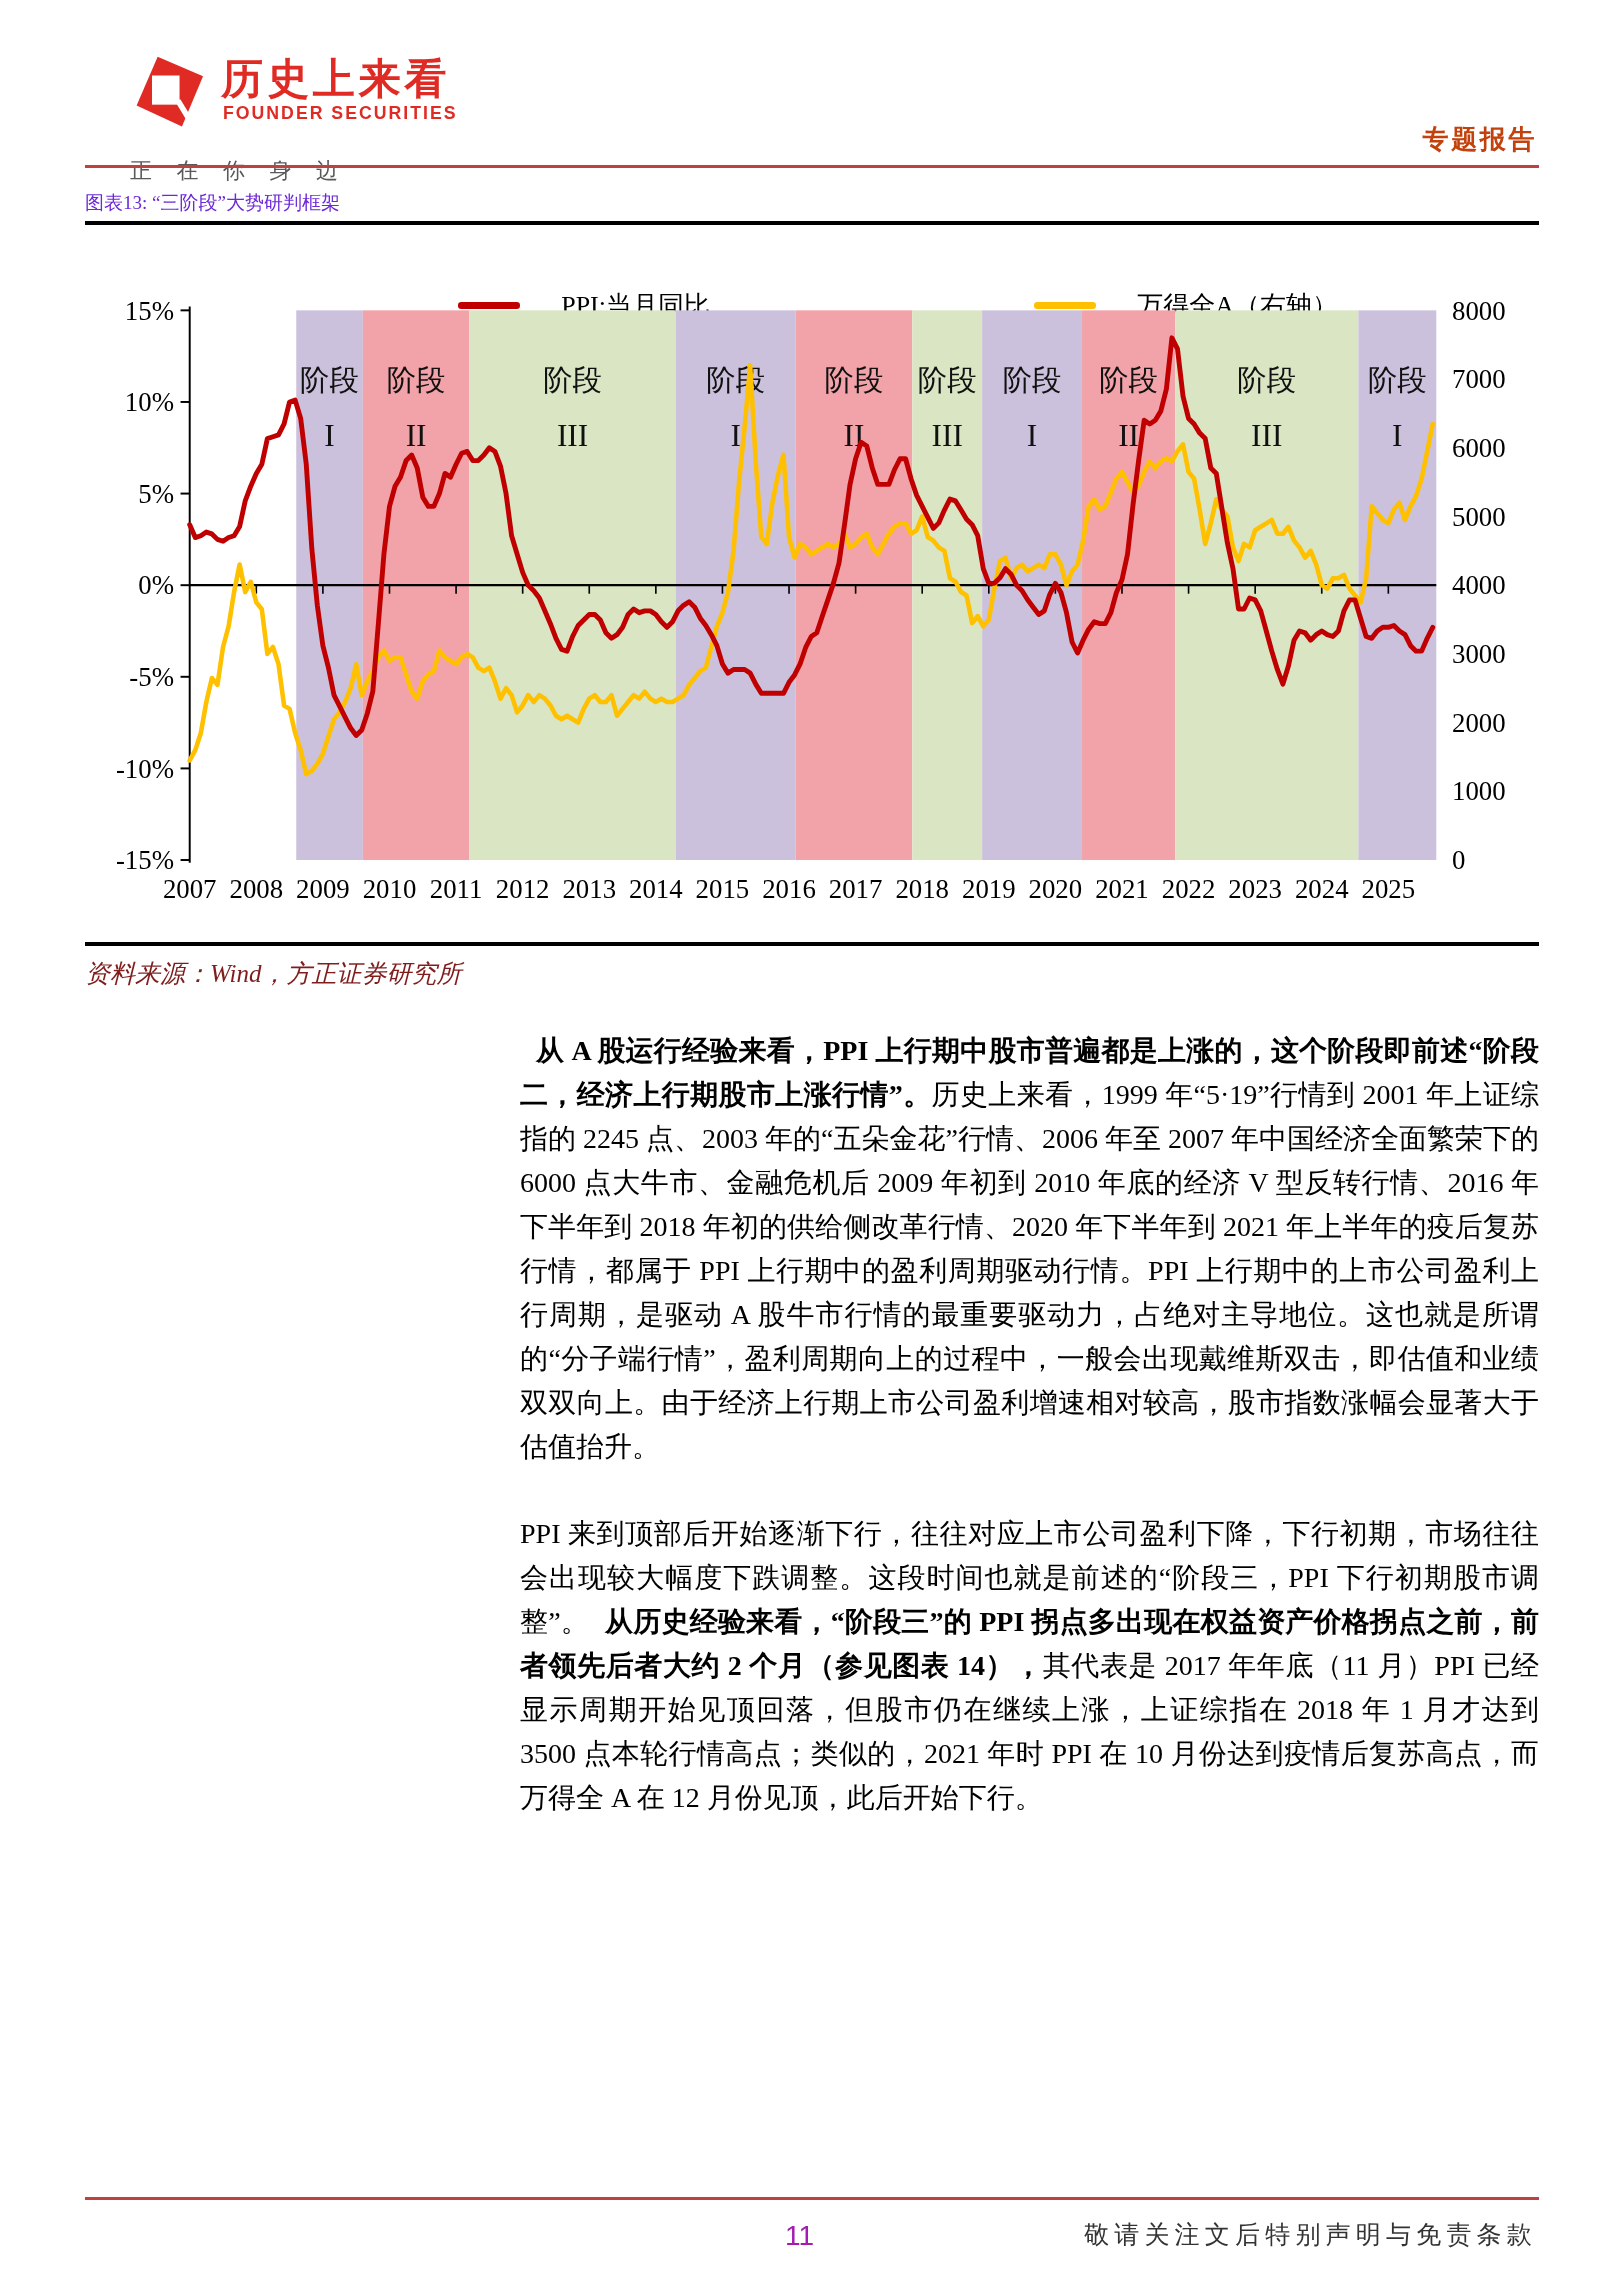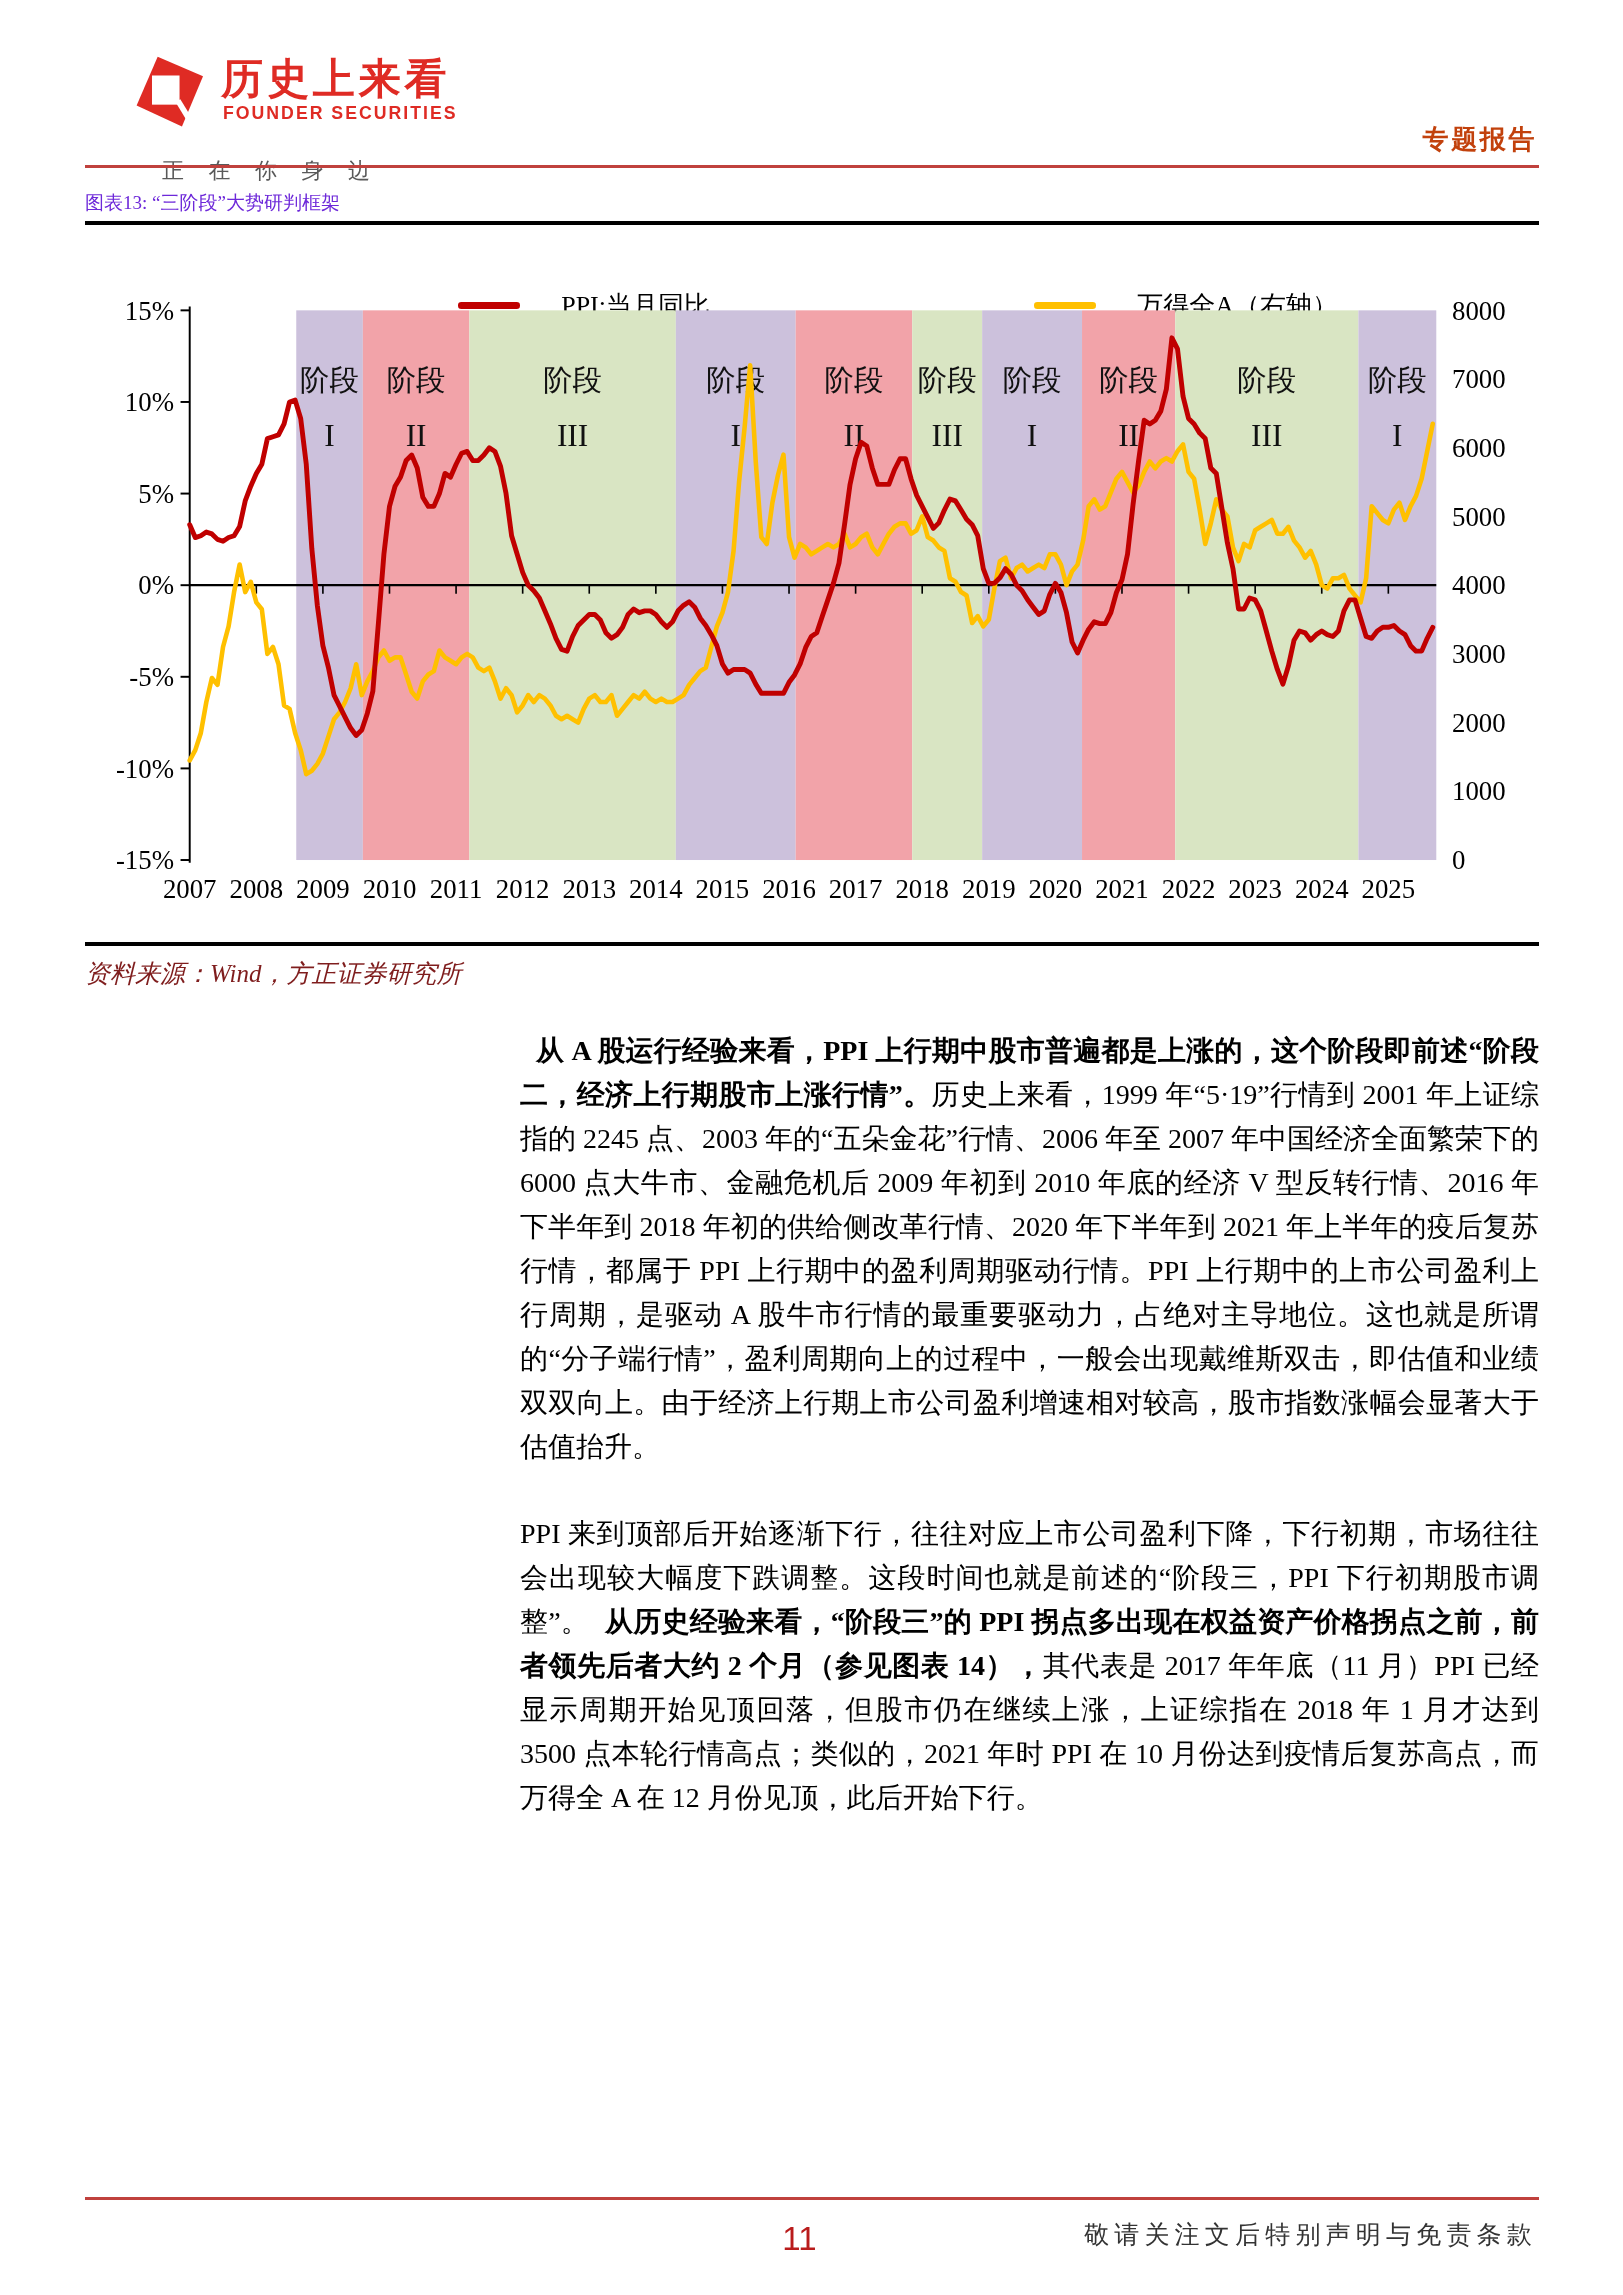--- a/index.html
+++ b/index.html
@@ -3,21 +3,21 @@
 <meta charset="utf-8">
 <style>
   html,body{margin:0;padding:0;background:#ffffff;}
   body{width:1623px;height:2295px;position:relative;font-family:"Liberation Serif","DejaVu Serif",serif;color:#000;}
   .abs{position:absolute;}
 
   
   .logo-mark{left:128px;top:52px;width:82px;height:81px;}
   .logo-cn{left:221px;top:51px;font-size:42px;font-weight:900;color:#DF2B24;letter-spacing:3.9px;font-family:"Liberation Sans","DejaVu Sans",sans-serif;}
   .logo-en{left:223px;top:103px;font-size:17.7px;font-weight:bold;color:#DF2B24;letter-spacing:2px;font-family:"Liberation Sans","DejaVu Sans",sans-serif;}
-  .slogan{left:130px;top:156px;font-size:22px;color:#595959;letter-spacing:9.2px;font-family:"Liberation Sans","DejaVu Sans",sans-serif;margin-left:32px;}
+  .slogan{left:130px;top:156px;font-size:22px;color:#595959;letter-spacing:9.2px;font-family:"Liberation Sans","DejaVu Sans",sans-serif;}
   .report-type{right:86px;top:122px;font-size:26px;font-weight:bold;color:#c2410c;letter-spacing:2.6px;}
   .rule-red-top{left:85px;top:165px;width:1454px;height:2.6px;background:#C0413D;}
 
   
   .fig-title{left:85px;top:190px;font-size:19px;color:#6d28d9;}
   .rule-black{left:85px;width:1454px;height:3.9px;background:#000;}
   .rule-black.top{top:221px;}
   .rule-black.bottom{top:942px;}
   .legend-item{top:288px;display:flex;align-items:center;gap:32px;}
   .legend-item.first{left:458px;}
@@ -28,21 +28,21 @@
   #chart-svg{width:1456px;height:674px;display:block;}
   .fig-source{left:85px;top:957px;font-size:25px;font-style:italic;color:#7f1d1d;}
 
   
   .body-col{left:520px;top:1029px;width:1019px;}
   .body-col p{margin:0 0 43px 0;font-size:28px;line-height:44px;text-align:justify;text-justify:inter-ideograph;}
   .body-col .b{font-weight:bold;margin-left:16px;}
 
   
   .rule-red-bottom{left:85px;top:2197px;width:1454px;height:2.6px;background:#C0413D;}
-  .page-num{left:0;top:2220px;width:1599px;text-align:center;font-size:33px;color:#b91c1c;font-family:"Liberation Sans","DejaVu Sans",sans-serif;}
+  .page-num{left:0;top:2220px;width:1599px;text-align:center;font-size:28px;color:#a21caf;font-family:"Liberation Sans","DejaVu Sans",sans-serif;}
   .footer-notice{right:86px;top:2218px;font-size:25px;color:#333;letter-spacing:5.2px;font-family:Liberation Mono, monospace;}
 </style>
 </head>
 <body>
 
 <div class="page">
 
   <svg class="abs logo-mark" viewBox="0 0 100 100">
     <polygon points="36,6 92,30 66,92 10,66" fill="#DF2B24"></polygon>
     <rect x="29" y="29" width="34" height="36" fill="#ffffff"></rect>

